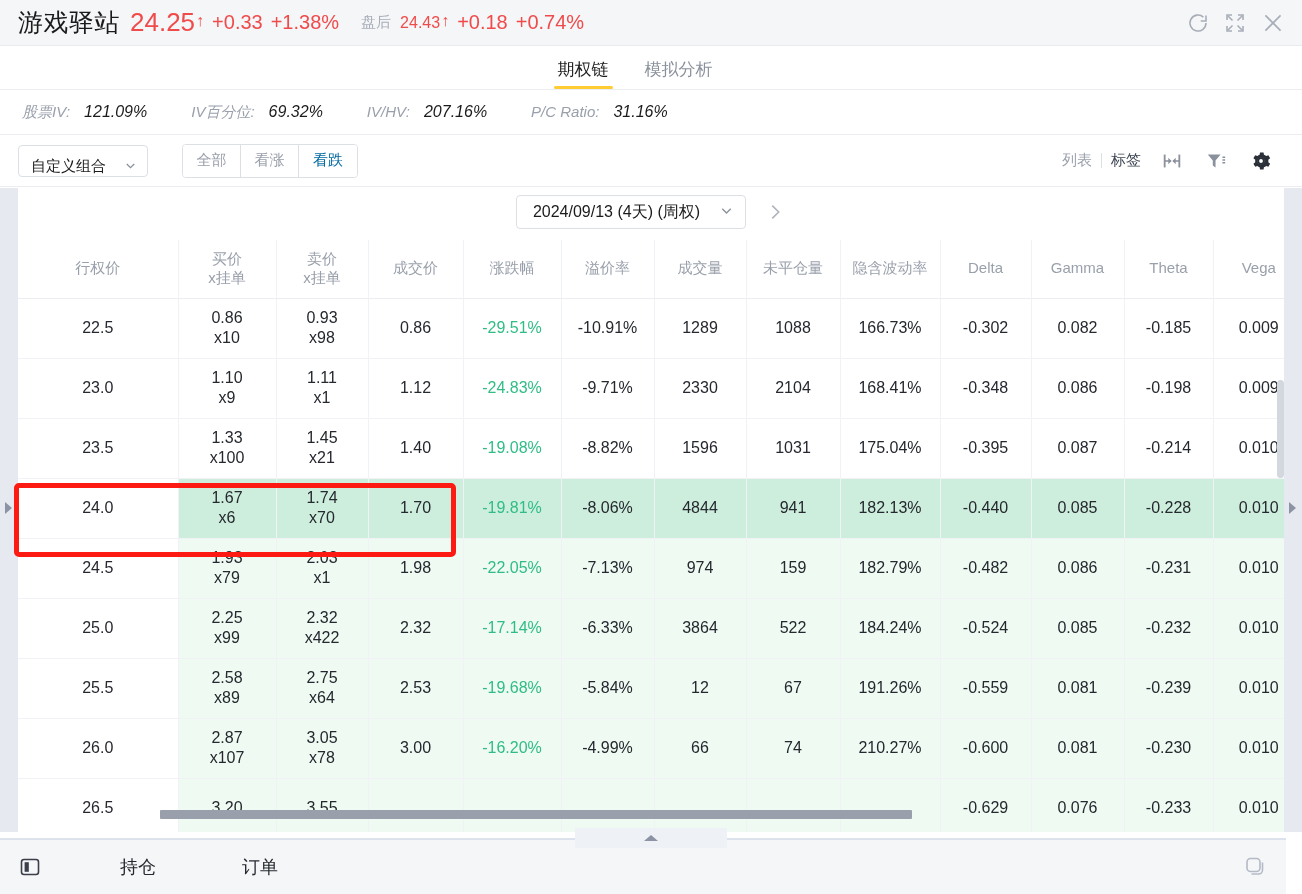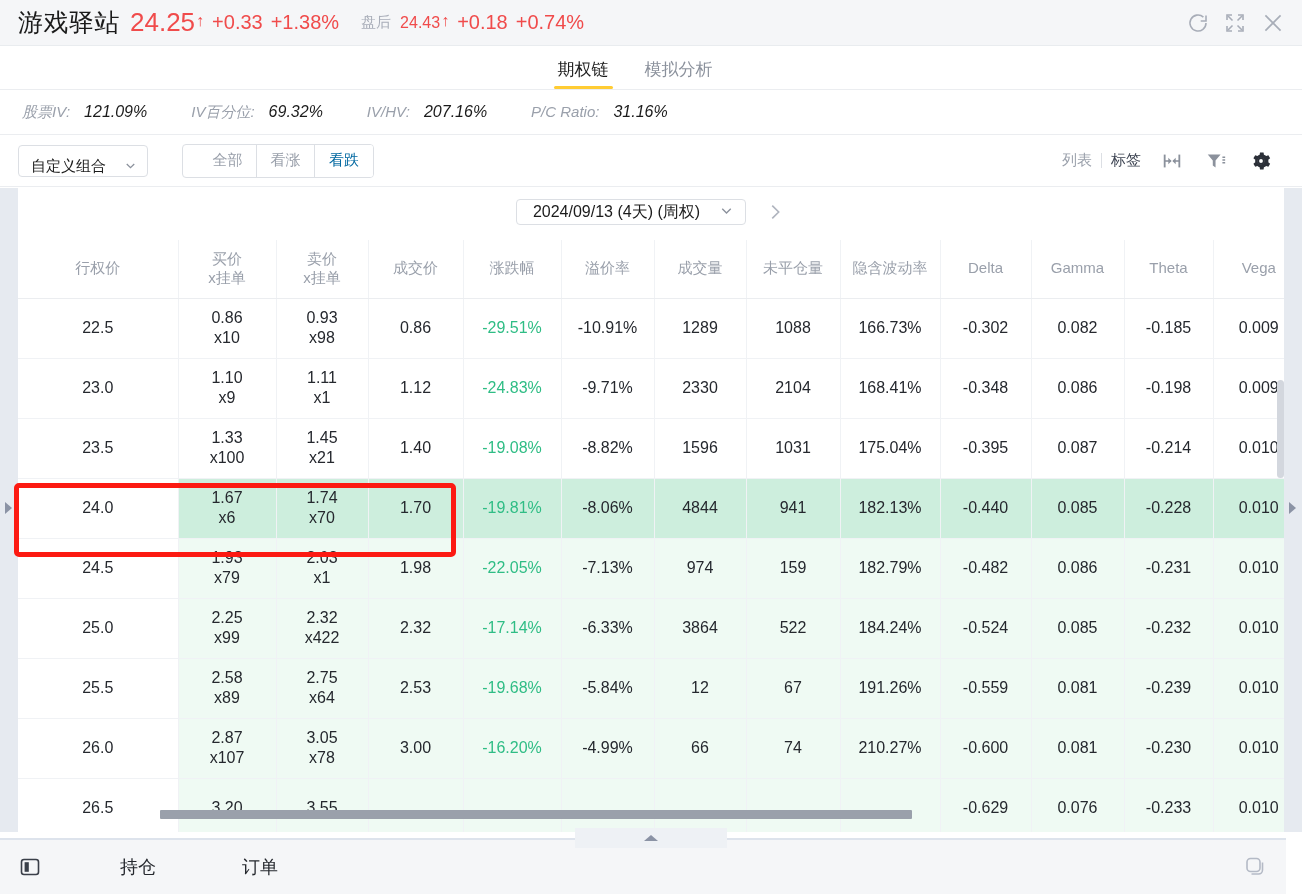--- a/index.html
+++ b/index.html
@@ -45,37 +45,37 @@
   .iv-val { font-size:16px; color:#1b1b1b; margin-left:14px; }
 
   
   .toolbar { height:52px; display:flex; align-items:center; padding:0 18px;
              border-bottom:1px solid #ebedf0; background:#fff; }
   .combo {
     height:32px; min-width:130px; border:1px solid #dcdfe4; border-radius:4px;
     display:flex; align-items:flex-end; justify-content:space-between;
     padding:0 9px 0 12px; font-size:15px; color:#1b1b1b; cursor:pointer; background:#fff;
   }
-  .seg { display:flex; margin-left:34px; border:1px solid #dcdfe4; border-radius:4px; overflow:hidden;padding-left:16px; }
+  .seg { display:flex; margin-left:34px; border:1px solid #dcdfe4; border-radius:4px; overflow:hidden; }
   .seg-btn { height:32px; min-width:58px; display:flex; align-items:center; justify-content:center;
              font-size:15px; color:#9aa0ab; background:#fff; border-right:1px solid #dcdfe4;
              cursor:pointer; padding:0 10px; }
   .seg-btn:last-child { border-right:none; }
   .seg-btn.active { color:#0369a1; }
   .tb-right { margin-left:auto; display:flex; align-items:center; gap:0; }
   .tb-txt { font-size:15px; color:#9aa0ab; cursor:pointer; padding:0 9px; }
   .tb-txt.active { color:#3d4452; }
   .tb-div { width:1px; height:15px; background:#dcdfe4; }
   .tb-ico { padding:0 11px; display:flex; align-items:center; cursor:pointer; }
 
   
   .daterow { height:50px; display:flex; align-items:center; justify-content:center;
              background:#fff; position:relative; }
   .datebox {
-    height:26px; border:1px solid #dcdfe4; border-radius:4px; background:#fff;
+    height:34px; border:1px solid #dcdfe4; border-radius:4px; background:#fff;
     display:flex; align-items:center; padding:0 10px 0 16px; font-size:16px; color:#1b1b1b;
     cursor:pointer; gap:18px;
   }
   .date-next { margin-left:18px; cursor:pointer; display:flex; align-items:center; }
 
   
   .tablewrap { position:absolute; left:18px; right:18px; top:240px; bottom:62px; overflow:hidden; }
   table { width:1266px; border-collapse:collapse; table-layout:fixed; }
   thead th {
     font-weight:400; font-size:15px; color:#9aa0ab; background:#fff;

